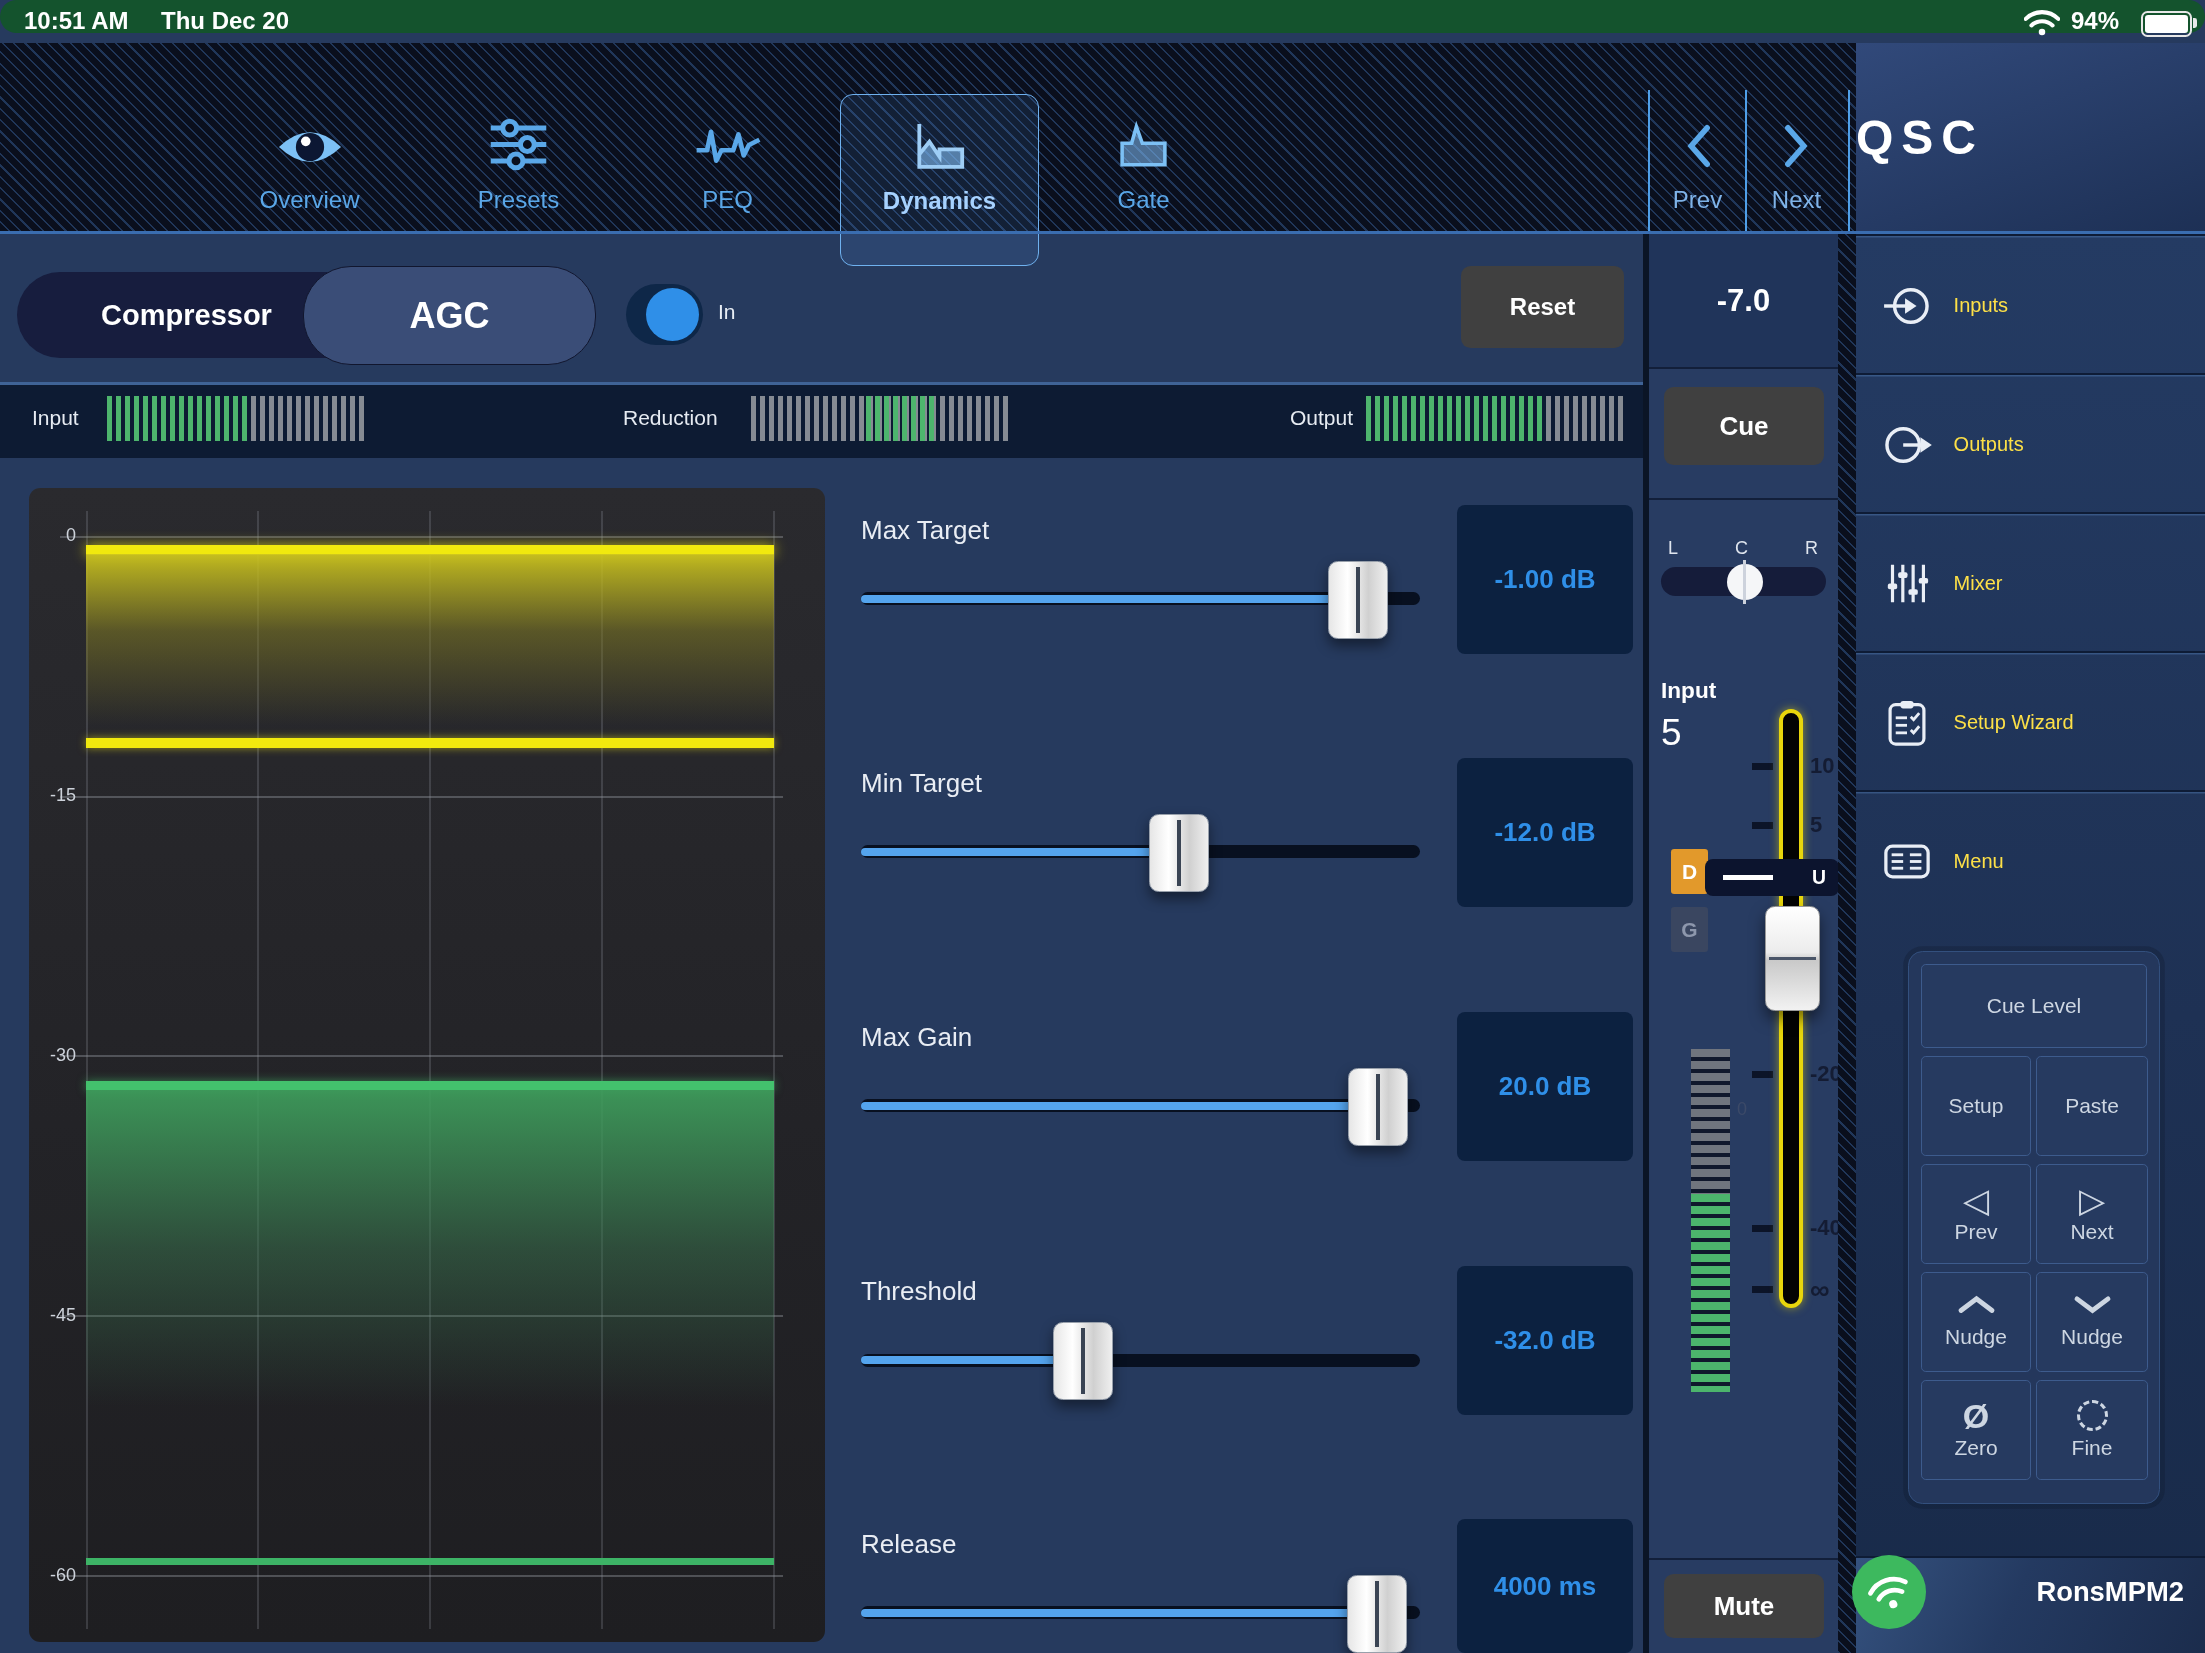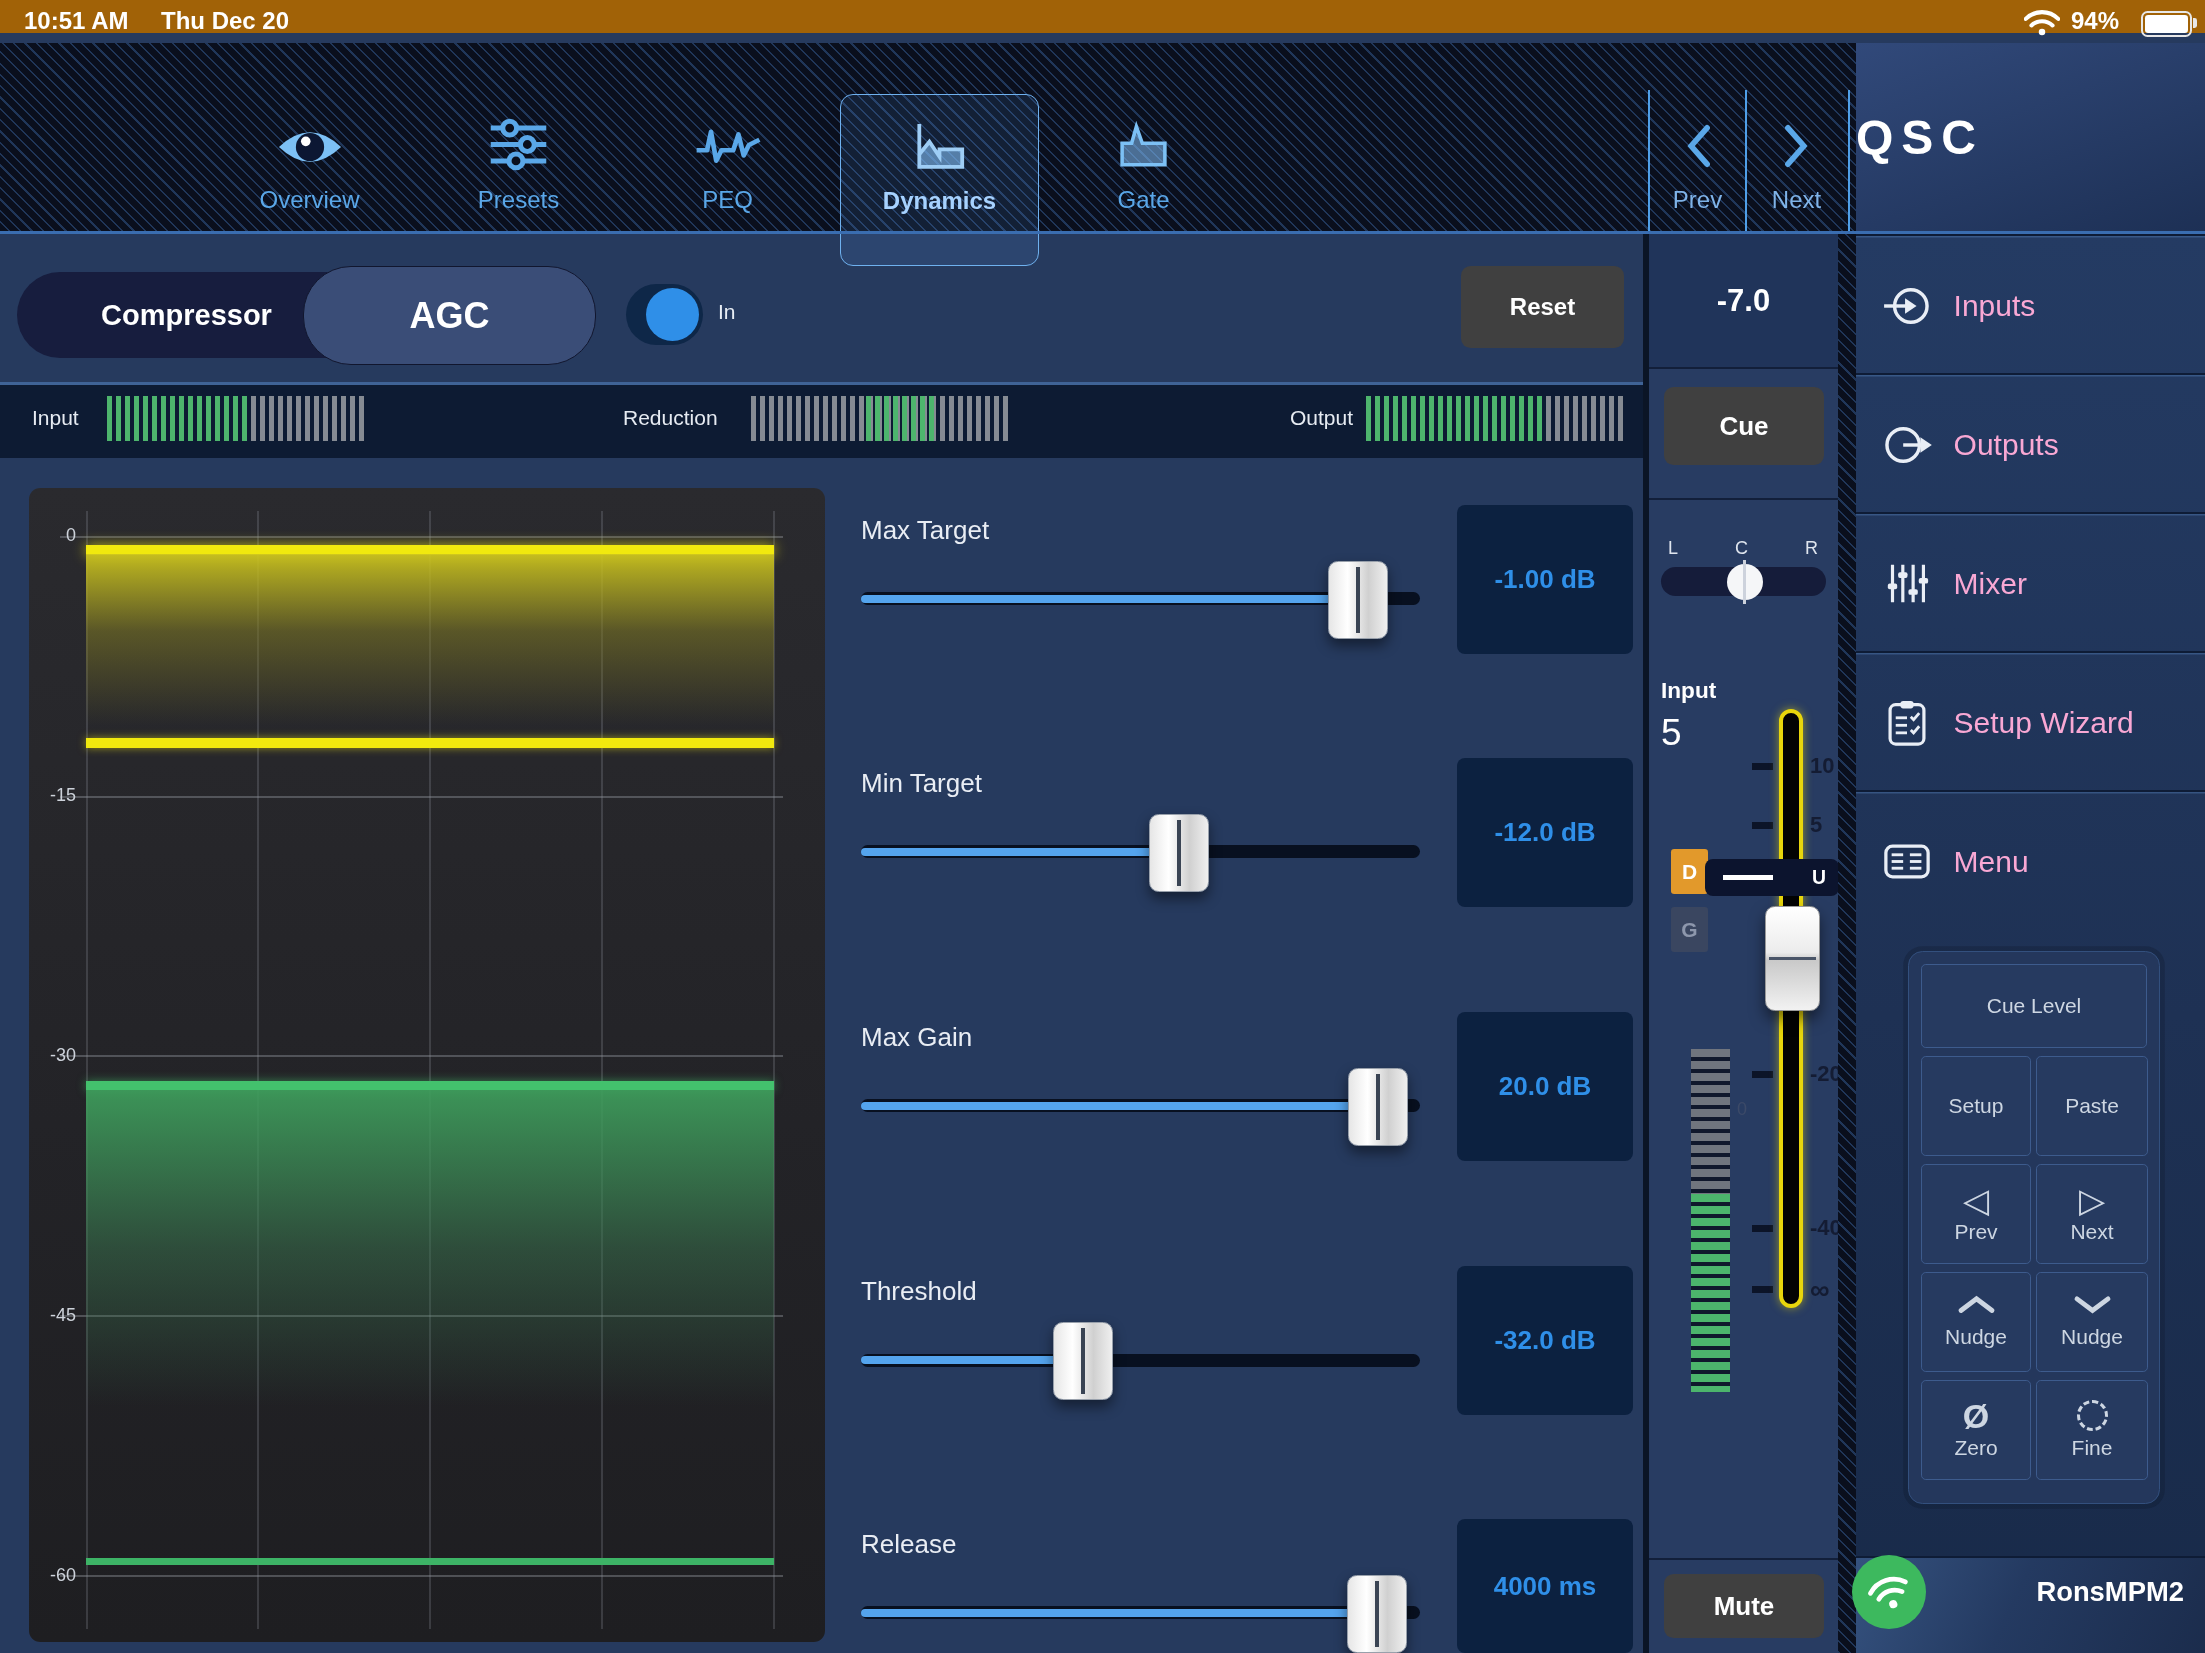--- a/index.html
+++ b/index.html
@@ -3,21 +3,21 @@
 <meta charset="utf-8">
 <style>
   html,body{margin:0;padding:0;background:#000;}
   #stage{position:relative;width:2205px;height:1653px;overflow:hidden;
          font-family:"Liberation Sans",sans-serif;background:#263a5e;color:#fff;}
   .abs{position:absolute;}
   .flexc{display:flex;align-items:center;justify-content:flex-start;}
   .hatch{background-color:#0a0f1d;
          background-image:repeating-linear-gradient(45deg,rgba(62,108,172,.42) 0 1.6px,transparent 1.6px 8px);}
   
-  #statusbar{left:0;top:0;width:2205px;height:33px;background:#a16207;}
+  #statusbar{left:0;top:0;width:2205px;height:33px;background:#14532d;border-radius:19px;}
   .sb-text{color:#fff;font-size:24px;font-weight:600;}
   #battery{left:2141px;top:10.5px;width:47px;height:22.6px;border:2.4px solid #e8e8e8;border-radius:6.5px;}
   #battery .fill{position:absolute;left:2.4px;top:2.4px;right:2.4px;bottom:2.4px;background:#fff;border-radius:3.2px;}
   #battery .tip{position:absolute;right:-7.3px;top:5.7px;width:4px;height:9.7px;background:#e8e8e8;border-radius:0 2.4px 2.4px 0;}
   
   #navbar{left:0;top:43px;width:1856px;height:191px;}
   .tab{position:absolute;top:51px;height:170px;width:153px;display:flex;flex-direction:column;
        align-items:center;justify-content:flex-start;color:#5aa7e8;}
   .tab .ticon{height:77px;display:flex;align-items:flex-end;justify-content:center;}
   .tab .tlabel{margin-top:14.5px;font-size:24px;}
@@ -101,21 +101,21 @@
   #vmeter .grn{position:absolute;left:0;right:0;top:145px;height:198px;
         background:repeating-linear-gradient(180deg,#4cb46c 0 8px,transparent 8px 12px);}
   #vmzero{left:1737px;top:1099px;font-size:18px;color:#3c4a68;}
   #mutebtn{left:1664px;top:1574px;width:160px;height:64px;font-size:26px;}
   
   #sidebar{left:1856px;top:234px;width:350px;height:1419px;
            background:linear-gradient(180deg,#243b63 0%,#1e3154 55%,#182a49 100%);}
   .srow{position:absolute;left:1856px;width:350px;height:139px;border-top:2.4px solid #0e1c36;
         box-shadow:inset 0 1.6px 0 rgba(96,146,205,.35);display:flex;align-items:center;}
   .srow .sicon{width:57px;margin-left:22.6px;display:flex;justify-content:center;}
-  .srow .slab{margin-left:18px;font-size:30px;color:#f9a8d4;}
+  .srow .slab{margin-left:18px;font-size:20px;color:#fde047;}
   #cluster{left:1908px;top:951px;width:250px;height:551px;border-radius:14.5px;
            border:1.6px solid #33507e;background:#24375c;box-shadow:0 0 0 4.8px rgba(10,18,36,.25);}
   .clbtn{position:absolute;border:1.6px solid #3d5b8d;border-radius:4.8px;background:rgba(44,66,104,.35);
          color:#cdd6e2;display:flex;flex-direction:column;align-items:center;justify-content:center;gap:4.8px;
          font-size:21px;}
   .tri{font-size:34px;line-height:32px;color:#cdd6e2;}
   .zeroicon{font-size:34px;line-height:32px;font-weight:bold;color:#cdd6e2;}
   .fineicon{width:31px;height:31px;border:3.2px dashed #cdd6e2;border-radius:50%;box-sizing:border-box;}
   #bottomrow{left:1856px;top:1556px;width:350px;height:97px;
              background:linear-gradient(115deg,#35527f 0%,#243a61 45%,#1b2c4c 100%);border-top:2.4px solid #0e1c36;}

